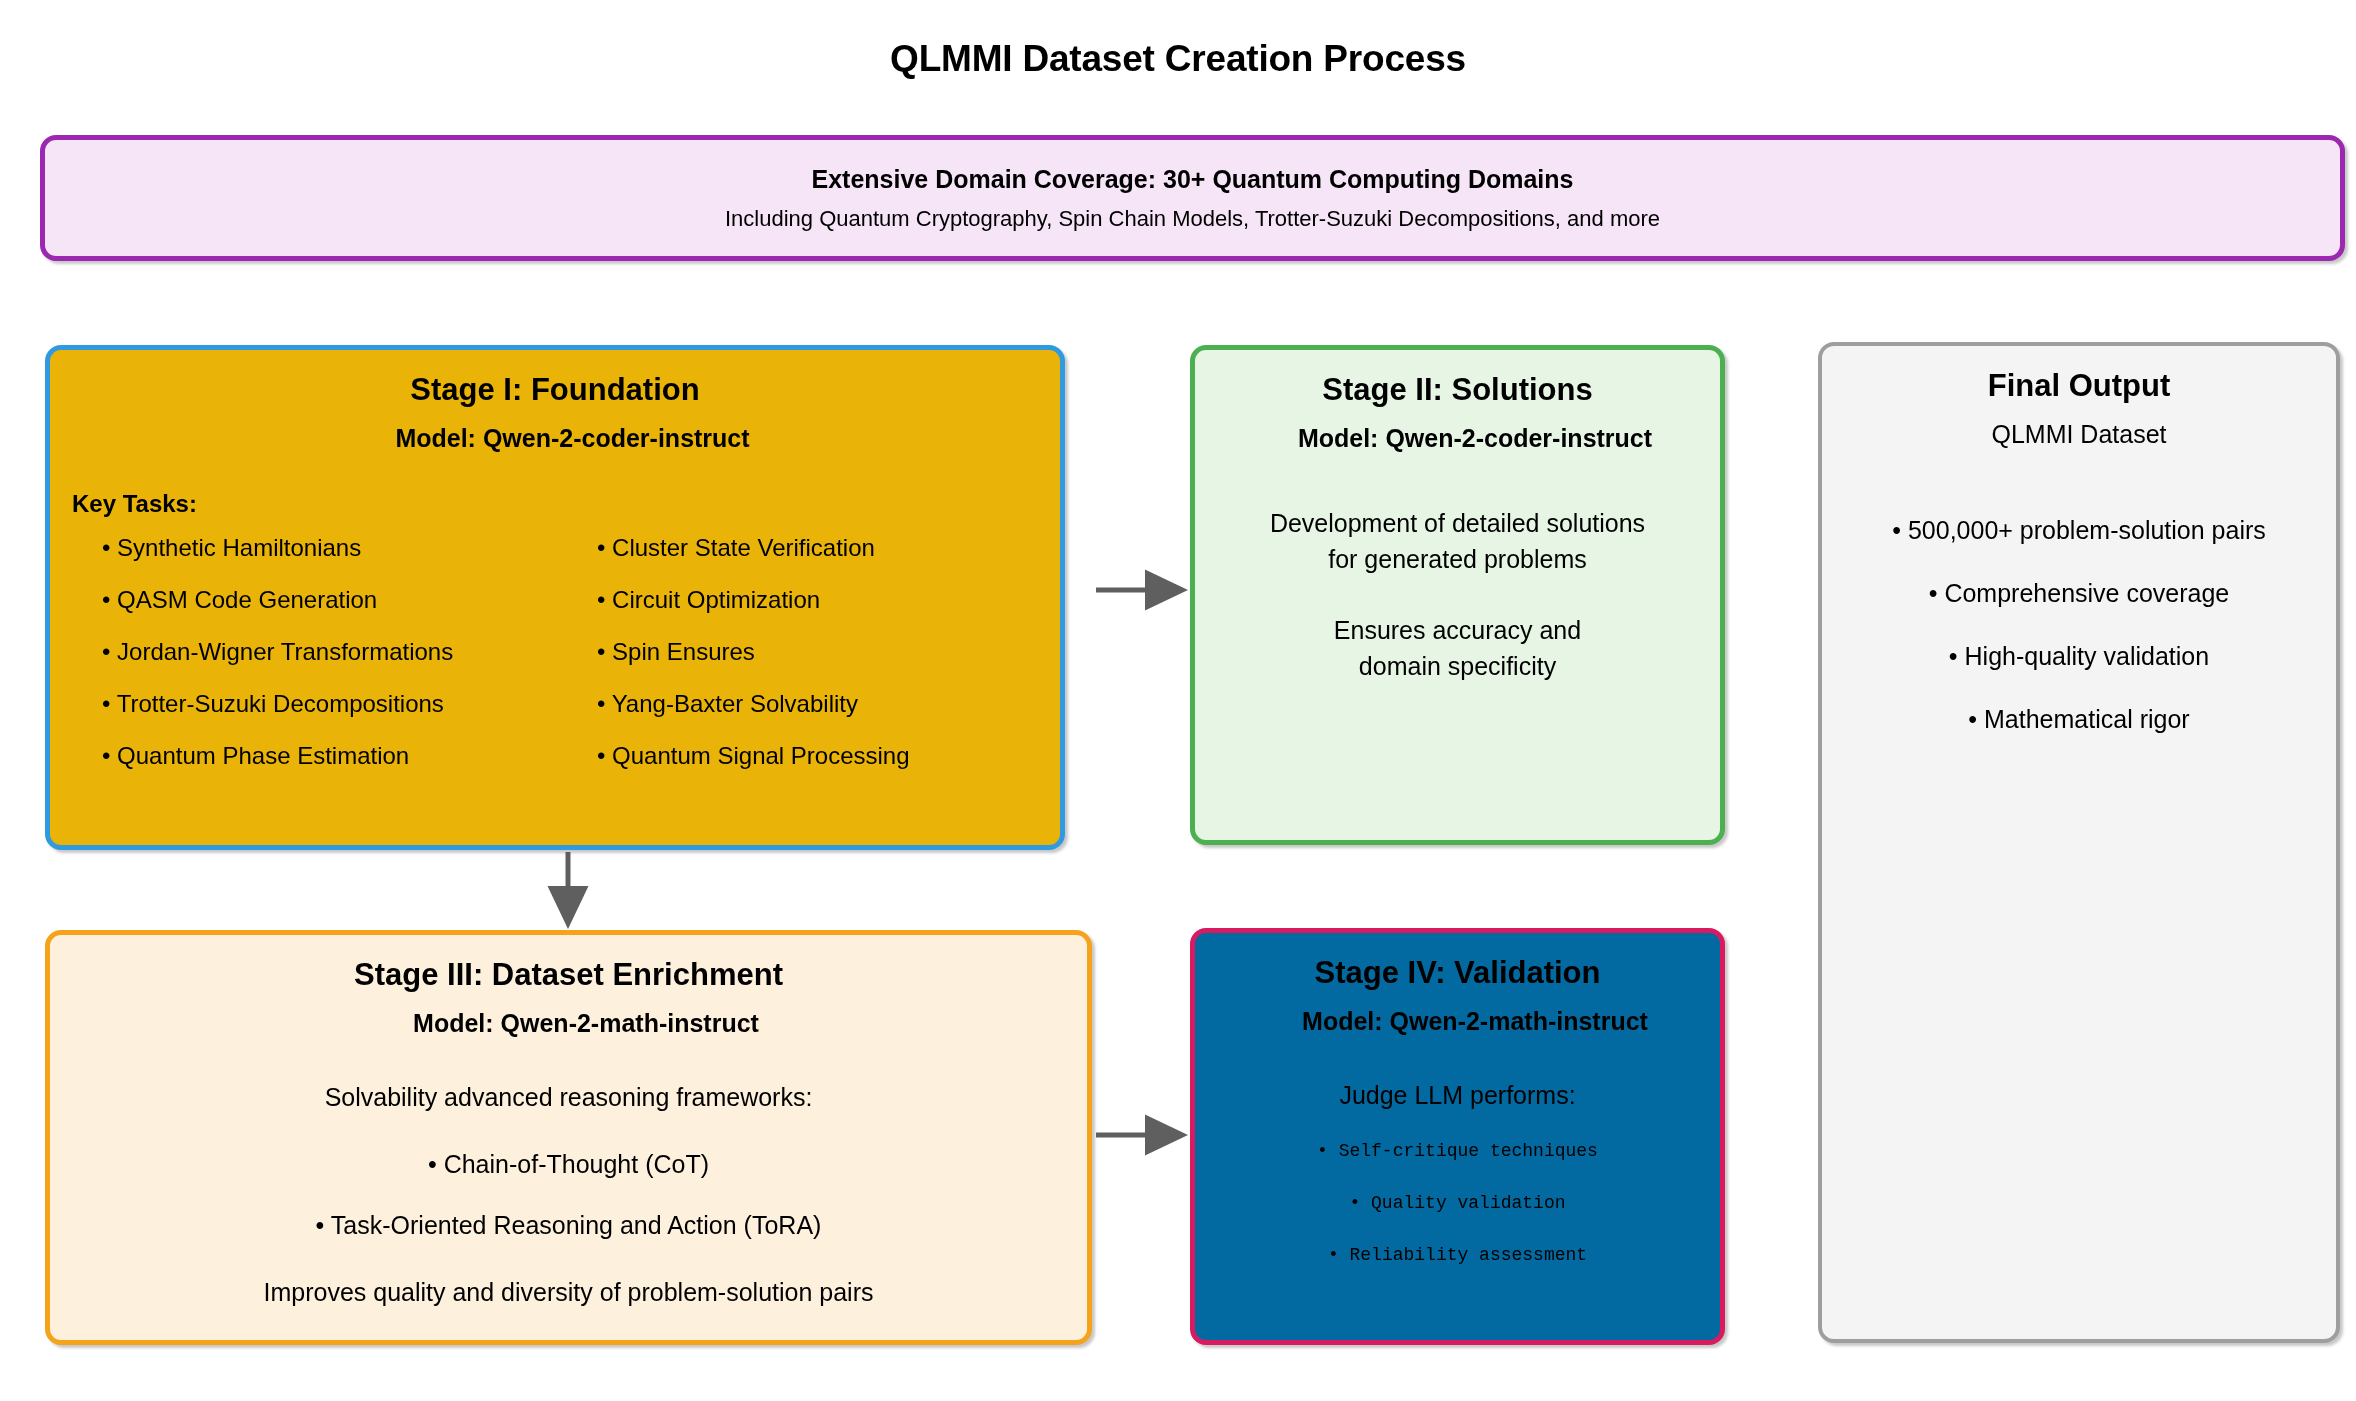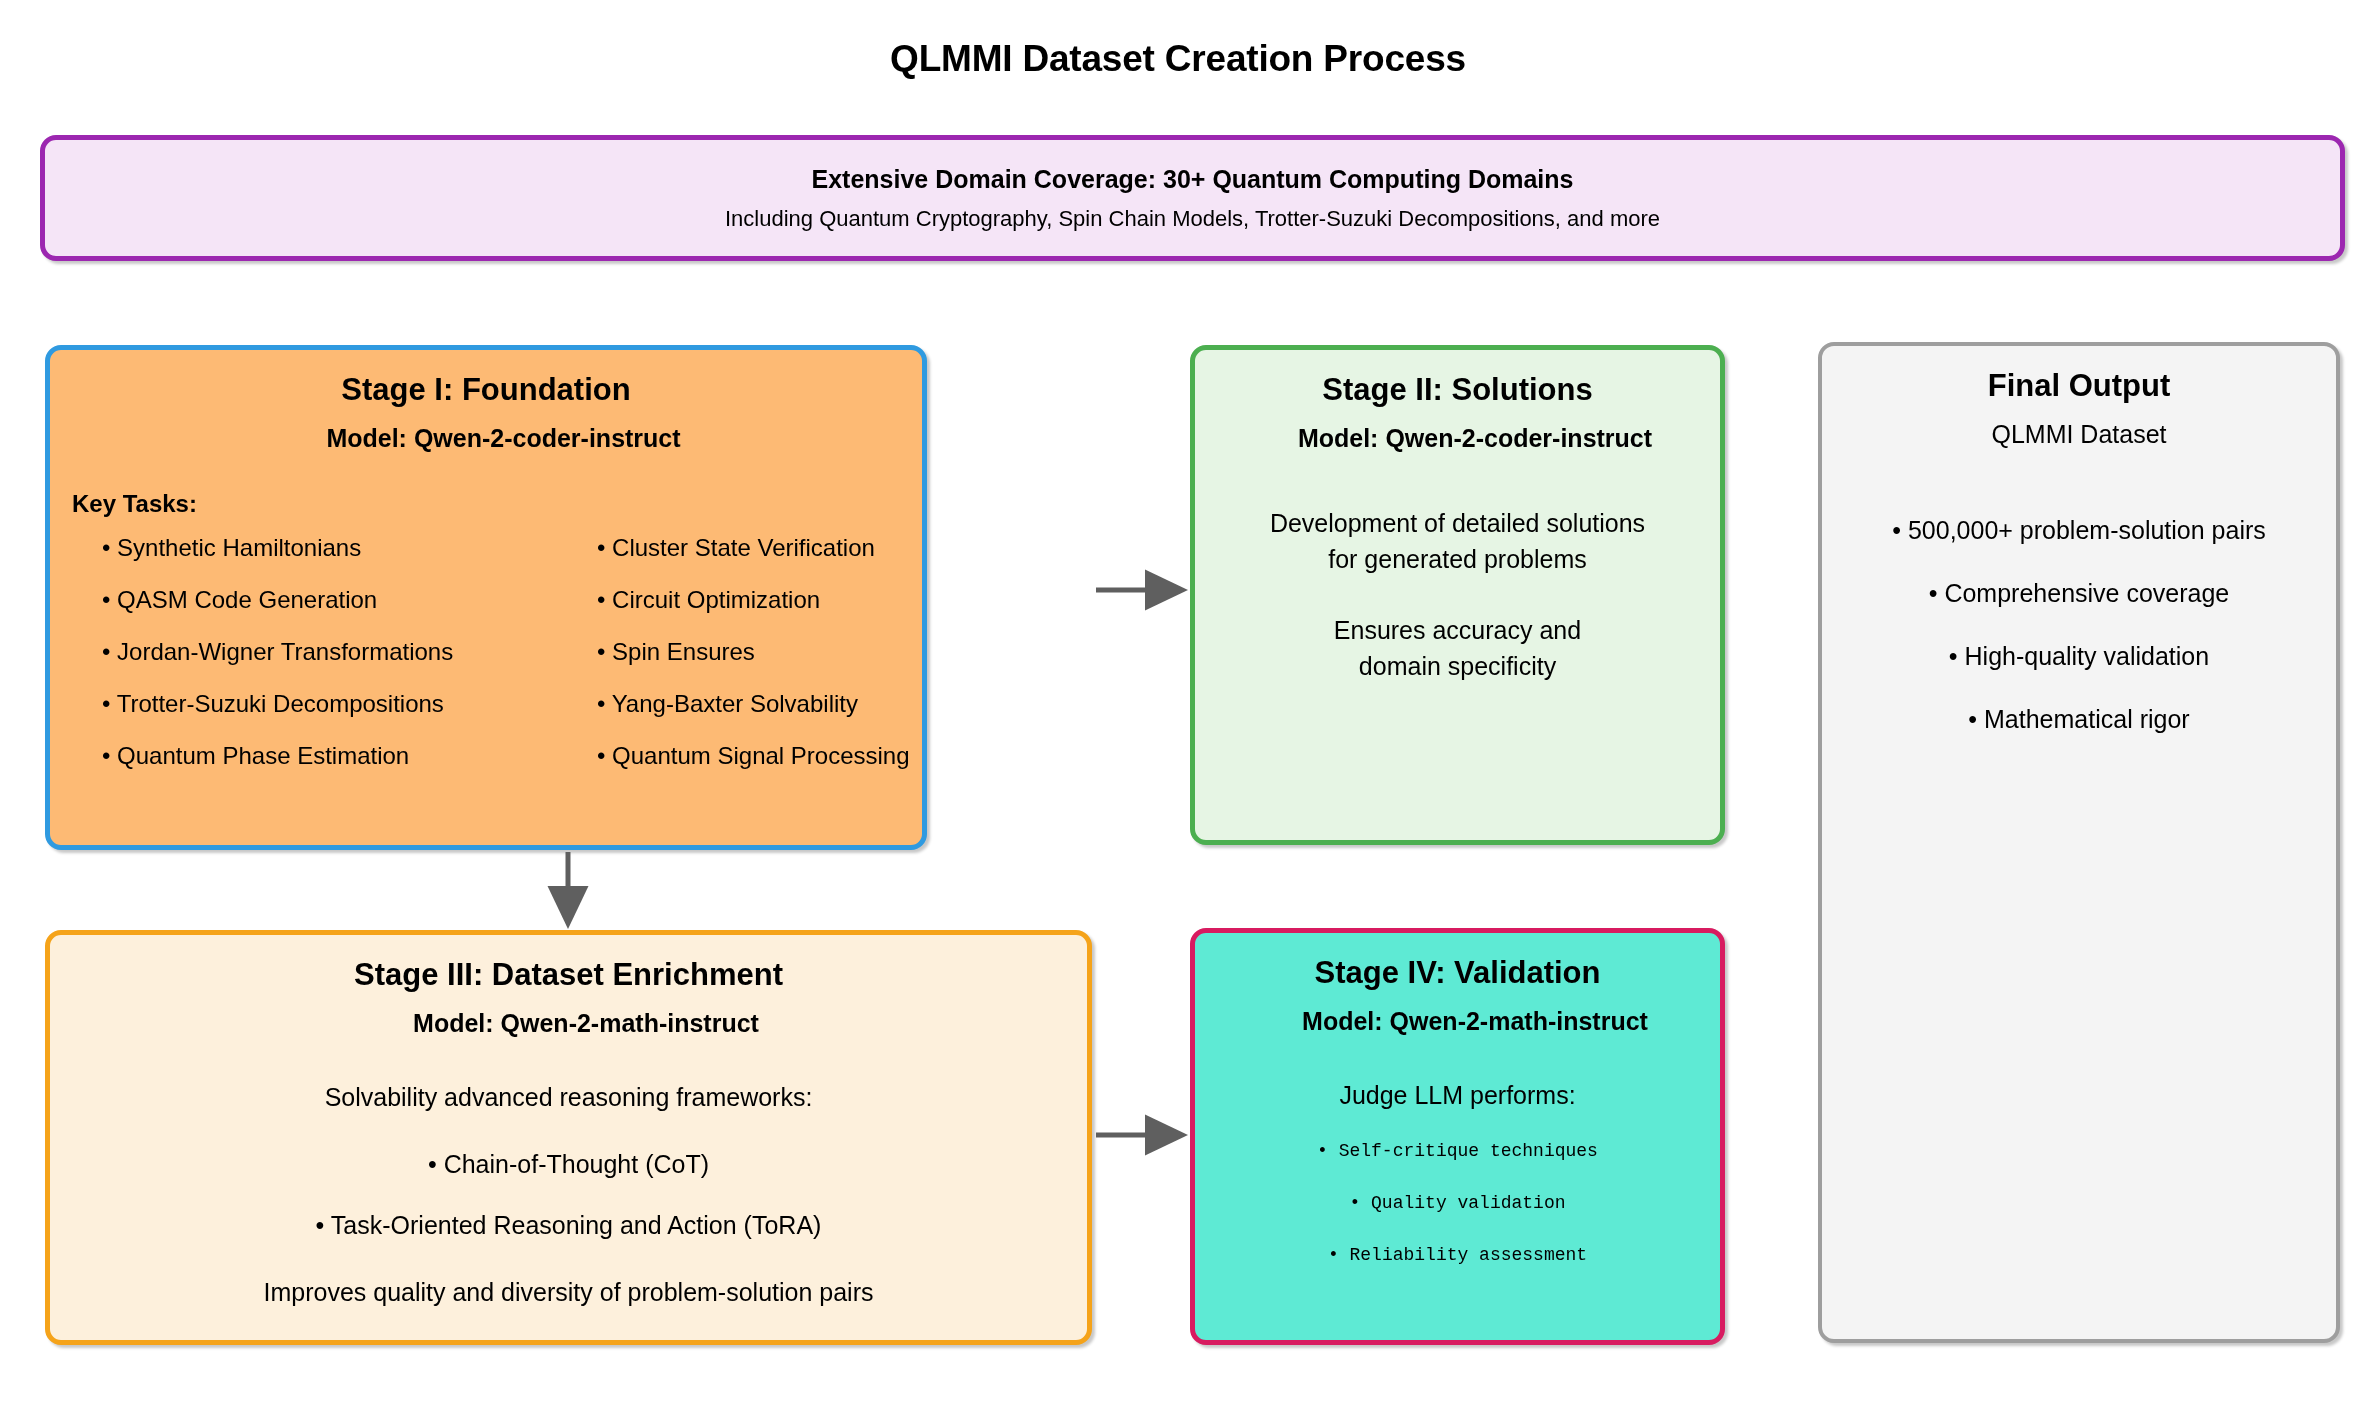--- a/index.html
+++ b/index.html
@@ -35,42 +35,42 @@
   .banner{
     left:40px;top:135px;width:2305px;height:126px;
     background:#f5e5f7;border-width:5px;border-color:#9c27b0;
     display:flex;flex-direction:column;align-items:center;justify-content:center;
   }
   .banner-title{font-size:25px;font-weight:bold;line-height:1.2;}
   .banner-sub{font-size:22px;font-weight:normal;margin-top:12px;line-height:1.2;}
 
   
   .stage1{
-    left:45px;top:345px;width:882px;height:505px;
-    background:#fdba74;border-width:5px;border-color:#2f9ae0;
+    left:45px;top:345px;width:1020px;height:505px;
+    background:#eab308;border-width:5px;border-color:#2f9ae0;
   }
   
   .stage2{
     left:1190px;top:345px;width:535px;height:500px;
     background:#e6f5e4;border-width:5px;border-color:#4caf50;
   }
   
   .final{
     left:1818px;top:342px;width:522px;height:1001px;
     background:#f4f4f4;border-width:4px;border-color:#9e9e9e;
   }
   
   .stage3{
     left:45px;top:930px;width:1047px;height:415px;
     background:#fdf0dc;border-width:5px;border-color:#f5a31a;
   }
   
   .stage4{
     left:1190px;top:928px;width:535px;height:417px;
-    background:#5eead4;border-width:5px;border-color:#d81b60;
+    background:#0369a1;border-width:5px;border-color:#d81b60;
   }
 
   .node-title{
     text-align:center;font-size:31px;font-weight:bold;line-height:1.15;
     margin-top:22px;
   }
   .node-model{
     text-align:center;font-size:25px;font-weight:bold;line-height:1.15;
     margin-top:16px;
     margin-left:35px;

